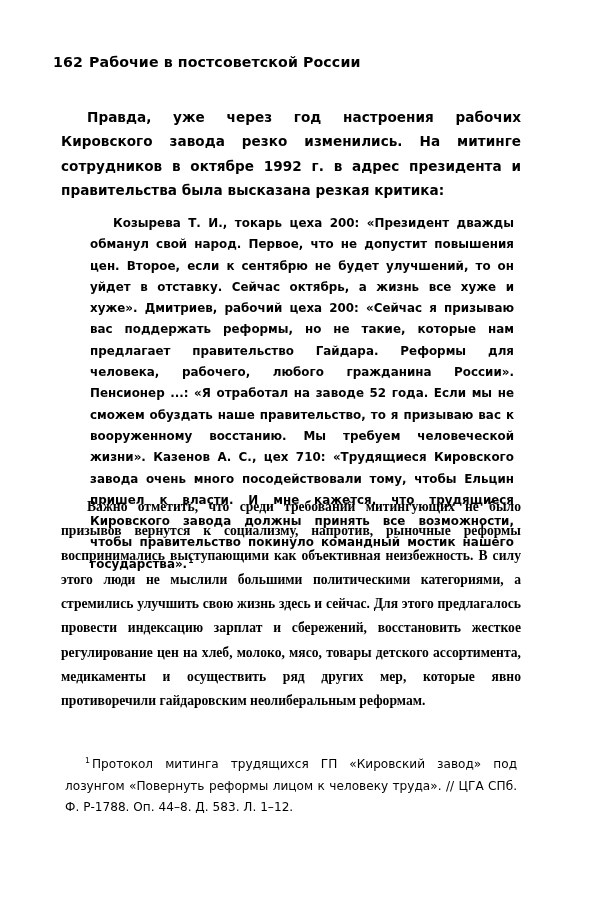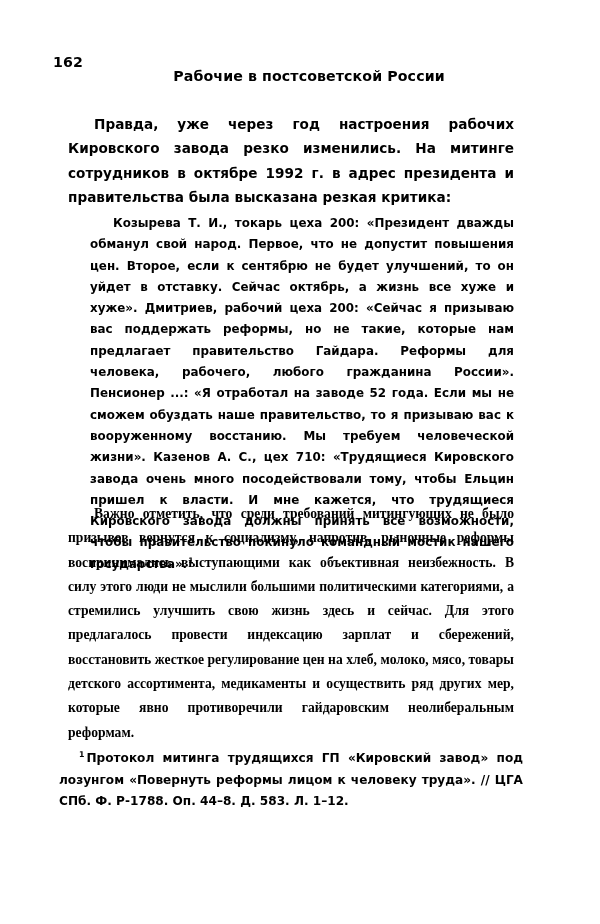--- a/index.html
+++ b/index.html
@@ -38,35 +38,34 @@
     letter-spacing: 0.1px;
   }
   .folio {
     position: absolute;
     left: 0;
     top: 0;
   }
   .head-title {
     position: absolute;
     left: 0;
-    top: 14px;
+    top: 0;
     width: 476px;
-    text-align: center;
     padding-left: 36px;
     box-sizing: border-box;
   }
 
   
   .body-block {
     position: absolute;
     left: 0;
     width: 476px;
   }
   p.body {
-    margin: 15px;
+    margin: 8px;
     font-size: 13.6px;
     line-height: 24.3px;
     font-weight: 600;
     text-align: justify;
     text-justify: inter-word;
     text-indent: 26px;
     hyphens: manual;
     letter-spacing: 0.02px;
   }
 
@@ -94,24 +93,24 @@
     padding-left: 1px;
   }
 
   
   .footnote-block {
     position: absolute;
     left: 0;
     width: 476px;
   }
   p.footnote {
-    margin: 6px;
+    margin: 12px;
     font-size: 12.1px;
     line-height: 21.6px;
-    font-weight: 700;
+    font-weight: 400;
     text-align: justify;
     text-justify: inter-word;
     text-indent: 20px;
     letter-spacing: 0.01px;
   }
   p.footnote .fn-marker {
     font-size: 7.8px;
     vertical-align: super;
     line-height: 0;
     padding-right: 2px;

